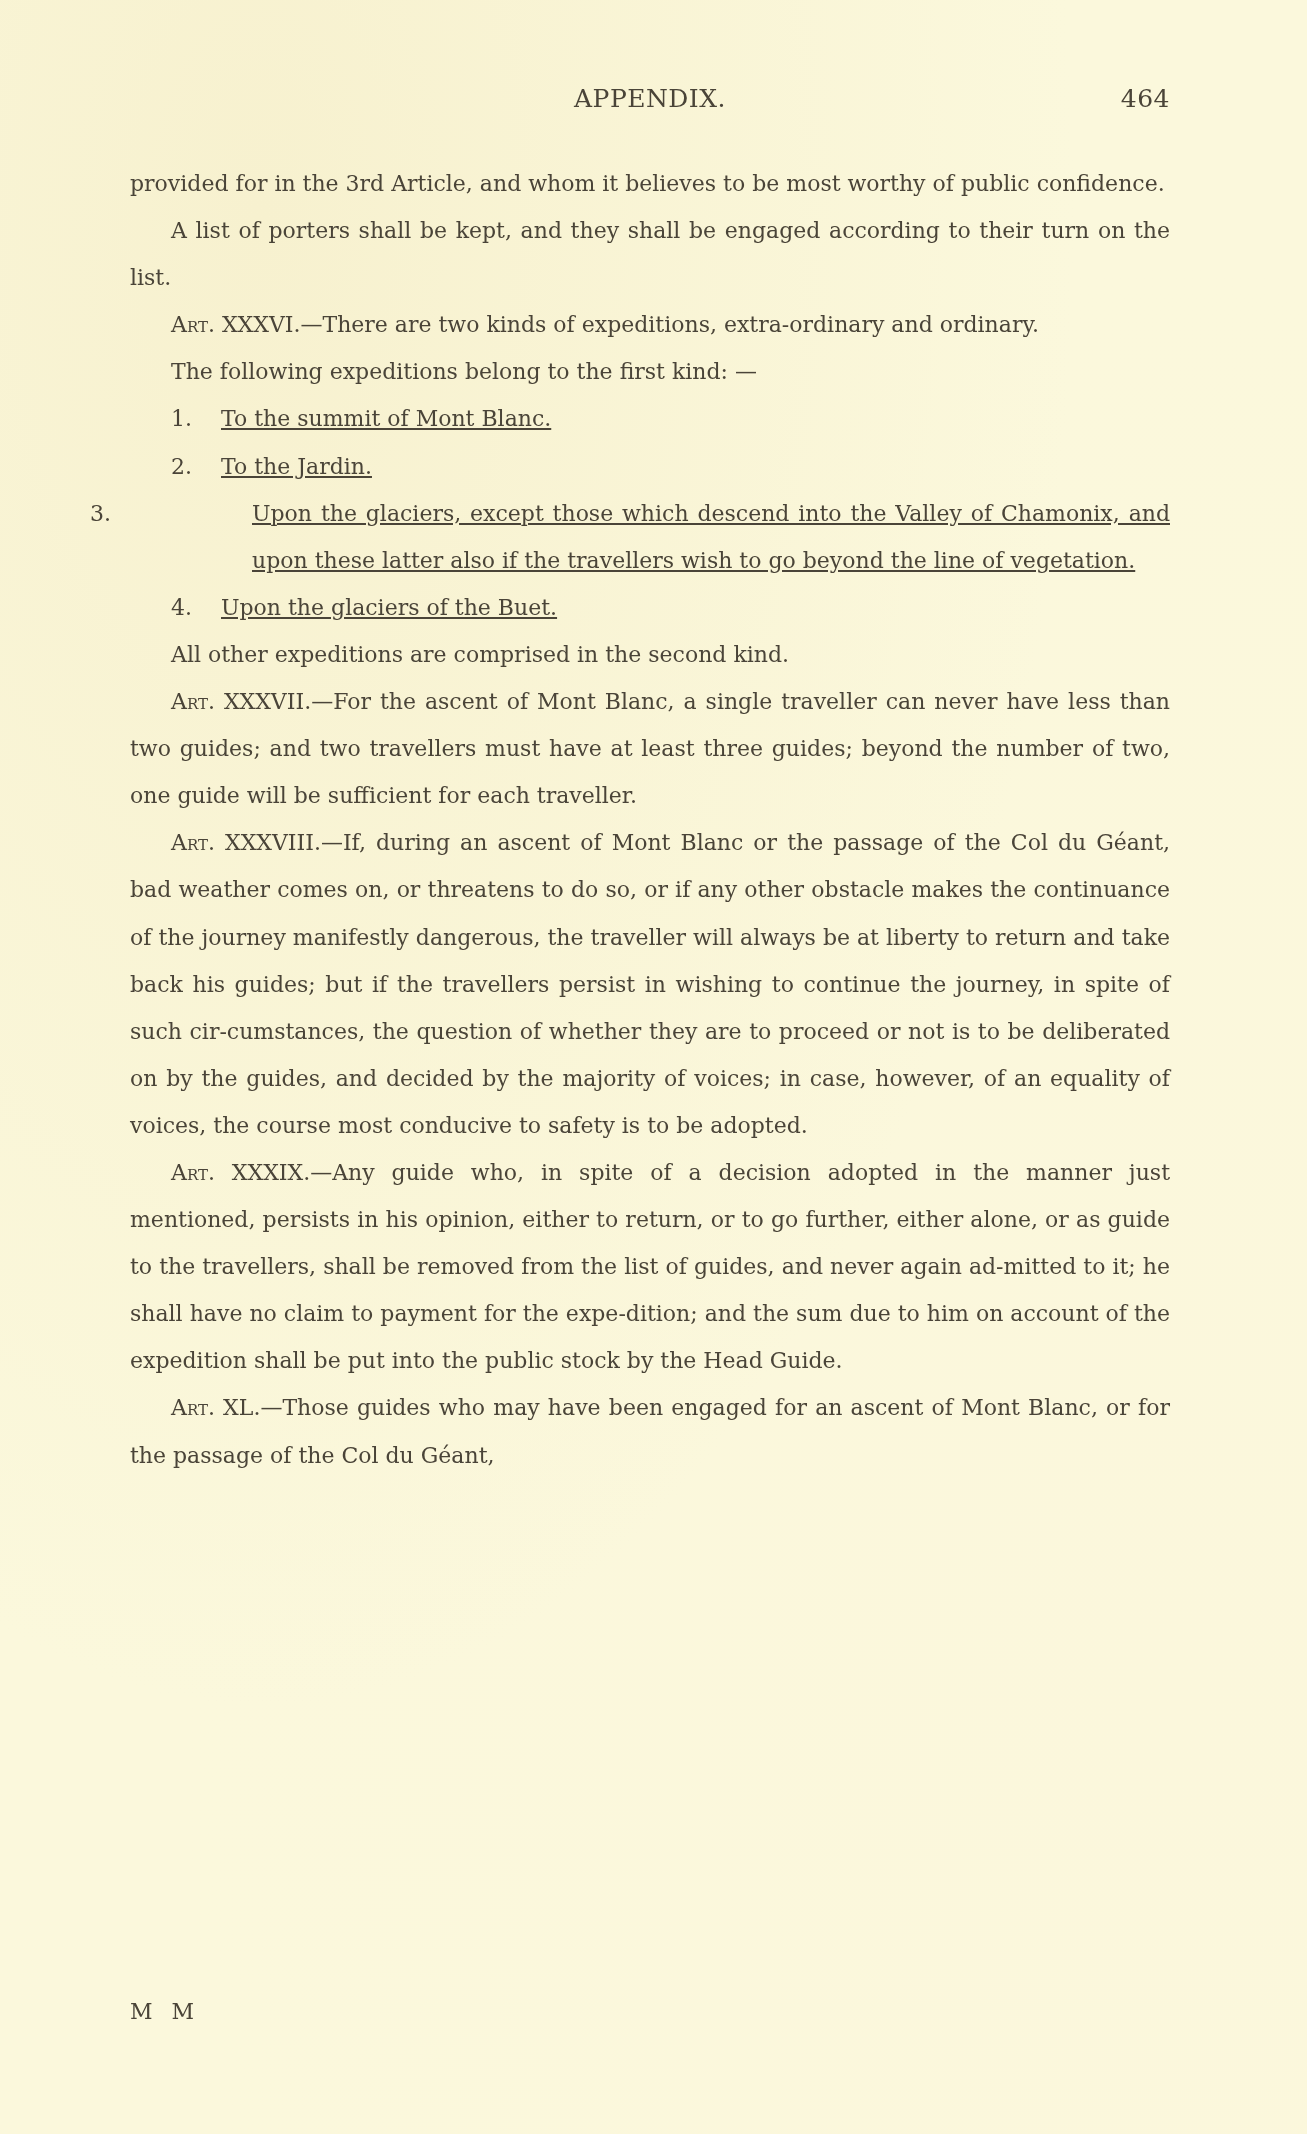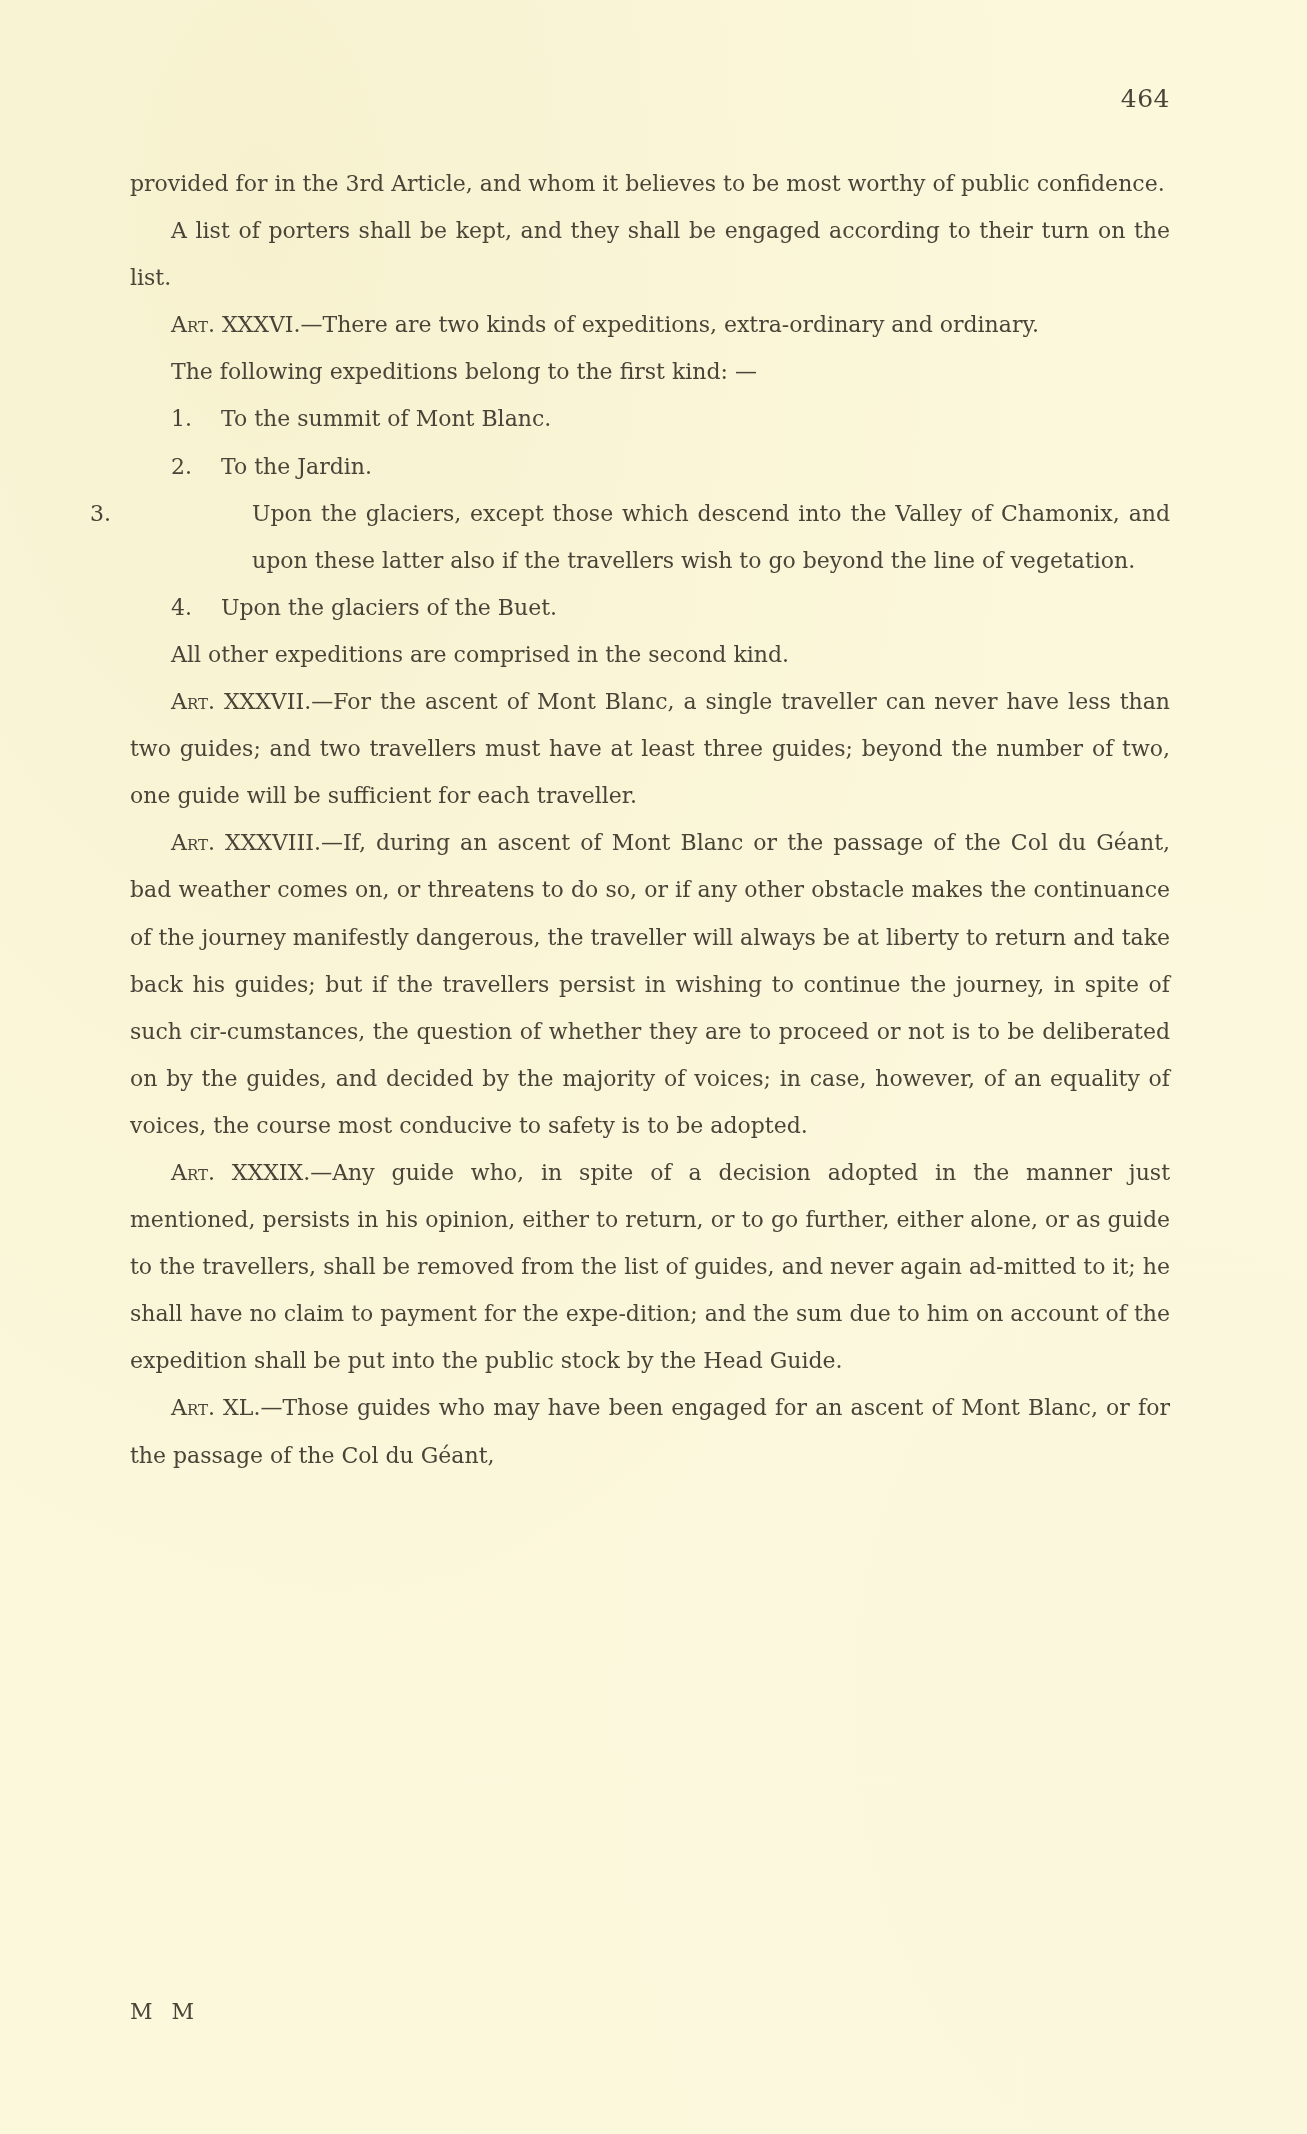--- a/index.html
+++ b/index.html
@@ -56,20 +56,21 @@
     .body-text p {
       margin: 0;
       text-indent: 41px;
     }
     .body-text p.noindent {
       text-indent: 0;
     }
     .body-text p.list-item {
       text-indent: 0;
       padding-left: 41px;
+      text-decoration: underline;
     }
     .body-text p.list-item .num {
       display: inline-block;
       width: 50px;
     }
     .body-text p.list-item.hanging {
       padding-left: 122px;
       text-indent: -81px;
     }
     .body-text p.list-item.hanging .num {
@@ -88,20 +89,21 @@
       font-size: 22px;
       letter-spacing: 6px;
     }
   </style>
 </head>
 <body>
 
 <div class="page">
 
   <div class="running-head">
+    <span class="title">APPENDIX.</span>
     <span class="folio">464</span>
   </div>
 
   <div class="body-text">
     <p class="noindent">
       <span>provided for in the 3rd Article, and whom it believes to be most worthy of public confidence.</span>
     </p>
     <p>
       <span>A list of porters shall be kept, and they shall be engaged according to their turn on the list.</span>
     </p>

